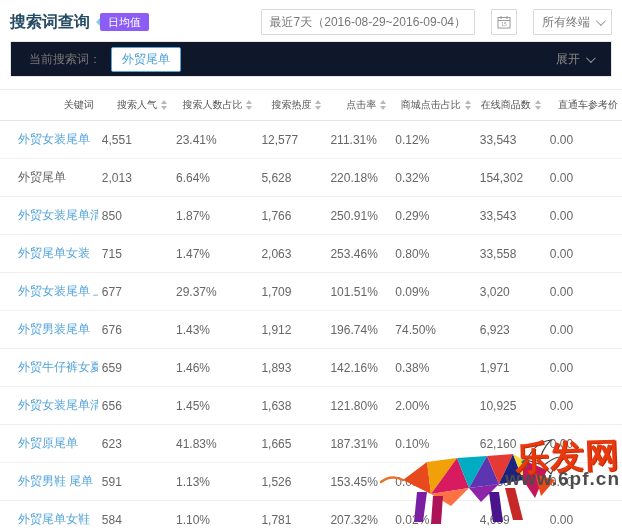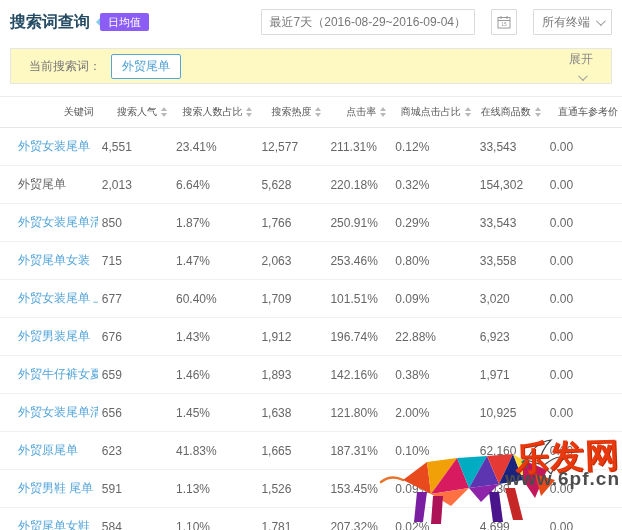--- a/index.html
+++ b/index.html
@@ -30,31 +30,31 @@
     border:1px solid #d9d9d9; background:#fff; color:#777;
     font-size:12px; padding:4px 8px; display:flex; align-items:center; gap:6px;
     cursor:pointer; border-radius:1px; height:26px;
   }
   .chevron {
     width:7px; height:7px; border-right:1px solid #999; border-bottom:1px solid #999;
     transform:rotate(45deg) translateY(-2px); display:inline-block;
   }
   
   .filter-bar {
-    margin:8px 10px 0 10px; border:1px solid #e6e6e6; background:#fef9c3;
+    margin:1px 10px 0 10px; border:1px solid #e6e6e6; background:#0f172a;
     height:36px; display:flex; align-items:center; justify-content:space-between;
     padding:0 18px;
   }
   .filter-left { display:flex; align-items:center; gap:10px; }
   .filter-label { color:#777; }
   .term-button {
     border:1px solid #55a5da; color:#4d9fd4; background:#fff;
     padding:3px 10px; font-size:12px; border-radius:2px; cursor:pointer;
   }
-  .expand-toggle { display:flex; align-items:center; gap:6px; color:#888; cursor:pointer;flex-direction:column; }
+  .expand-toggle { display:flex; align-items:center; gap:6px; color:#888; cursor:pointer; }
   
   .table-wrap { margin-top:12px; }
   table { width:622px; border-collapse:collapse; table-layout:fixed; }
   col.c0{width:95px;} col.c1{width:72px;} col.c2{width:83px;} col.c3{width:67px;}
   col.c4{width:63px;} col.c5{width:82px;} col.c6{width:68px;} col.c7{width:74px;}
   th {
     text-align:right; font-weight:normal; color:#555; font-size:10px;
     padding:8px 4px; border-top:1px solid #ececec; border-bottom:1px solid #e6e6e6;
     white-space:nowrap; overflow:hidden;
   }
@@ -190,34 +190,34 @@
             <td>1.47%</td>
             <td>2,063</td>
             <td>253.46%</td>
             <td>0.80%</td>
             <td>33,558</td>
             <td>0.00</td>
           </tr>
           <tr>
             <td><span class="kw-link">外贸女装尾单 上衣</span></td>
             <td>677</td>
-            <td>60.40%</td>
+            <td>29.37%</td>
             <td>1,709</td>
             <td>101.51%</td>
             <td>0.09%</td>
             <td>3,020</td>
             <td>0.00</td>
           </tr>
           <tr>
             <td><span class="kw-link">外贸男装尾单</span></td>
             <td>676</td>
             <td>1.43%</td>
             <td>1,912</td>
             <td>196.74%</td>
-            <td>22.88%</td>
+            <td>74.50%</td>
             <td>6,923</td>
             <td>0.00</td>
           </tr>
           <tr>
             <td><span class="kw-link">外贸牛仔裤女夏尾单</span></td>
             <td>659</td>
             <td>1.46%</td>
             <td>1,893</td>
             <td>142.16%</td>
             <td>0.38%</td>

